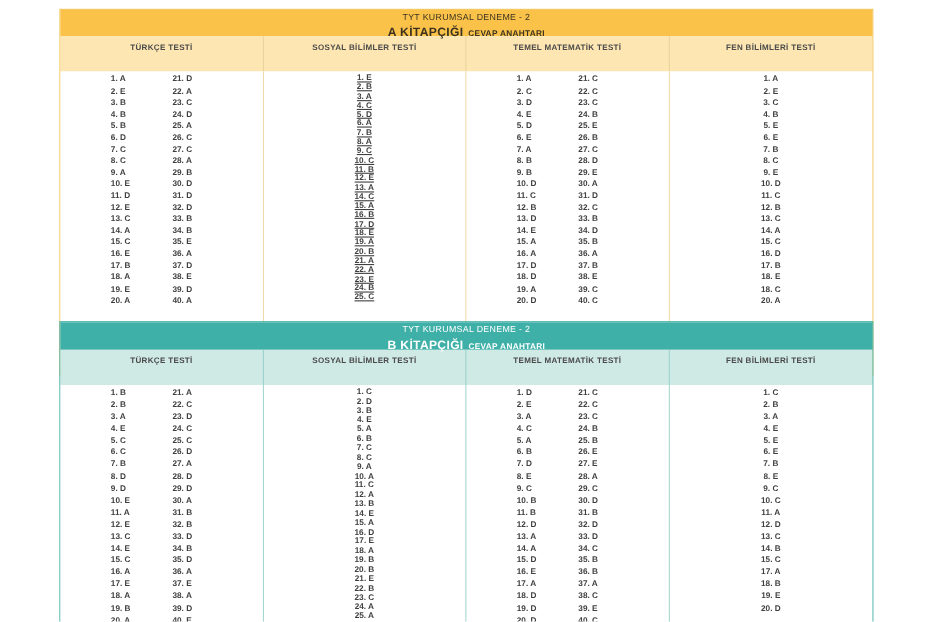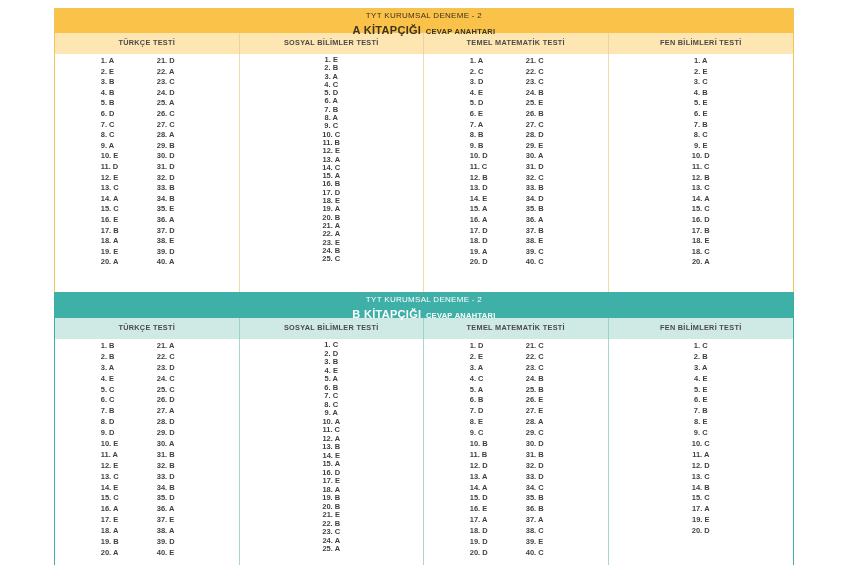--- a/index.html
+++ b/index.html
@@ -10,38 +10,38 @@
   .banner{text-align:center;line-height:1;}
   .key.a .banner{background:#fbc24a;color:#3b3320;height:24px;padding-top:3px;box-sizing:border-box;}
   .key.b .banner{background:#3fb0a8;color:#ffffff;height:25px;padding-top:3px;box-sizing:border-box;}
   .banner .l1{font-size:8px;font-weight:normal;letter-spacing:.3px;display:block;}
   .banner .l2{display:block;margin-top:1px;}
   .banner .big{font-size:11px;font-weight:bold;letter-spacing:.3px;text-align:center;}
   .banner .small{font-size:7.5px;font-weight:bold;letter-spacing:.3px;}
   .heads{display:flex;}
   .key.a .heads{background:#fde6b2;}
   .key.b .heads{background:#cfe9e5;}
-  .head{width:185px;height:21px;line-height:20px;text-align:center;font-size:7.3px;font-weight:bold;letter-spacing:.3px;box-sizing:border-box;color:#4a4a4a;}
+  .head{width:185px;height:32px;line-height:20px;text-align:center;font-size:7.3px;font-weight:bold;letter-spacing:.3px;box-sizing:border-box;color:#4a4a4a;}
   .key.a .head{border-right:1px solid #e9d39e;}
   .key.b .head{border-right:1px solid #9ed2cc;}
   .head:last-child{border-right:none !important;}
   .cols{display:flex;background:#fff;}
   .col{width:185px;box-sizing:border-box;padding-top:2px;}
   .key.a .col{border-right:1px solid #f0dca8;height:276px;}
   .key.b .col{border-right:1px solid #a7d6d1;height:243px;}
   .col:last-child{border-right:none !important;}
   .pair{display:flex;justify-content:center;}
   .sub{width:60px;}
   .sub.left{margin-left:8px;}
   .row{font-size:7.5px;font-weight:bold;height:10.6px;line-height:10.6px;color:#3f3f3f;white-space:nowrap;}
   .sub.left .row{text-align:left;padding-left:10px;}
   .sub.right .row{text-align:left;padding-left:6px;}
   .single{width:100%;}
   .single .row{text-align:center;}
-  .key.a .single.soc .row{height:8.3px;line-height:8.3px;}
+  .key.a .single.soc .row{height:8.3px;line-height:8.3px;text-decoration:underline;}
   .key.b .single.soc .row{height:8.5px;line-height:8.5px;}
   .key.b .row{height:10.9px;line-height:10.9px;}
 </style>
 </head>
 <body>
 
 <div class="key a">
   <div class="banner">
     <span class="l1">TYT KURUMSAL DENEME - 2</span>
     <span class="l2"><span class="big">A KİTAPÇIĞI</span> <span class="small">CEVAP ANAHTARI</span></span>
@@ -353,18 +353,19 @@
           <div class="row">7. B</div>
           <div class="row">8. E</div>
           <div class="row">9. C</div>
           <div class="row">10. C</div>
           <div class="row">11. A</div>
           <div class="row">12. D</div>
           <div class="row">13. C</div>
           <div class="row">14. B</div>
           <div class="row">15. C</div>
           <div class="row">17. A</div>
+          <div class="row">18. B</div>
           <div class="row">19. E</div>
           <div class="row">20. D</div>
         </div>
     </div>
   </div>
 </div>
 
 </body></html>

